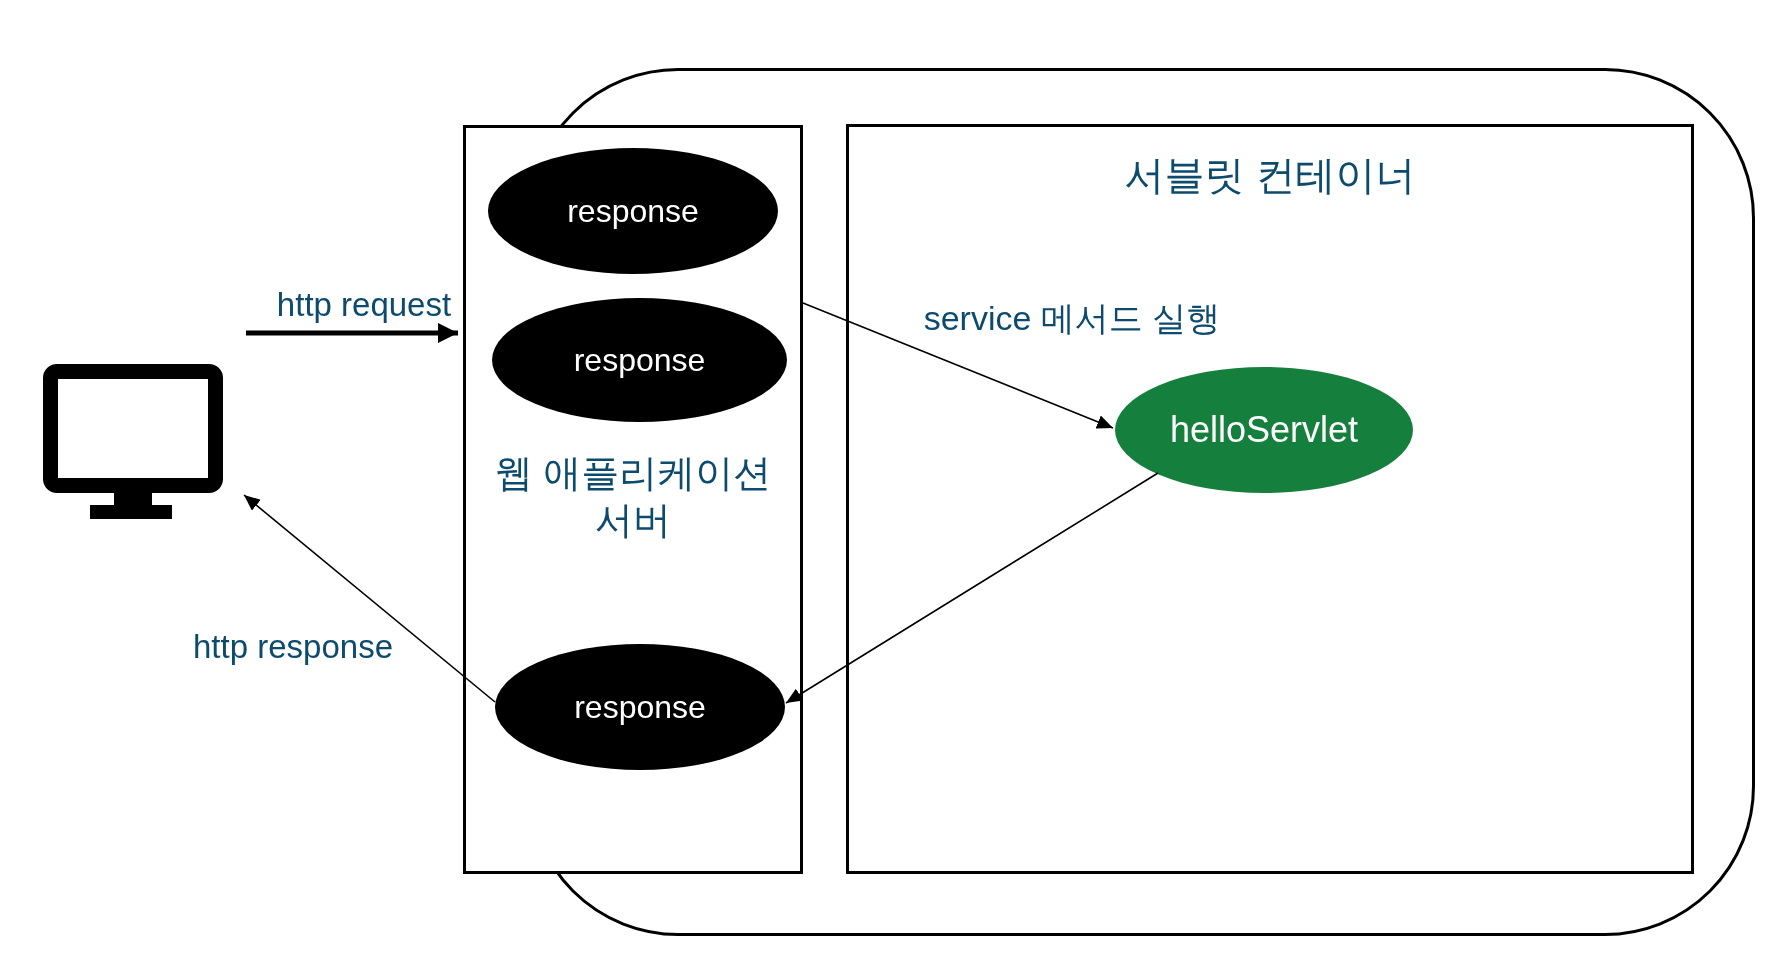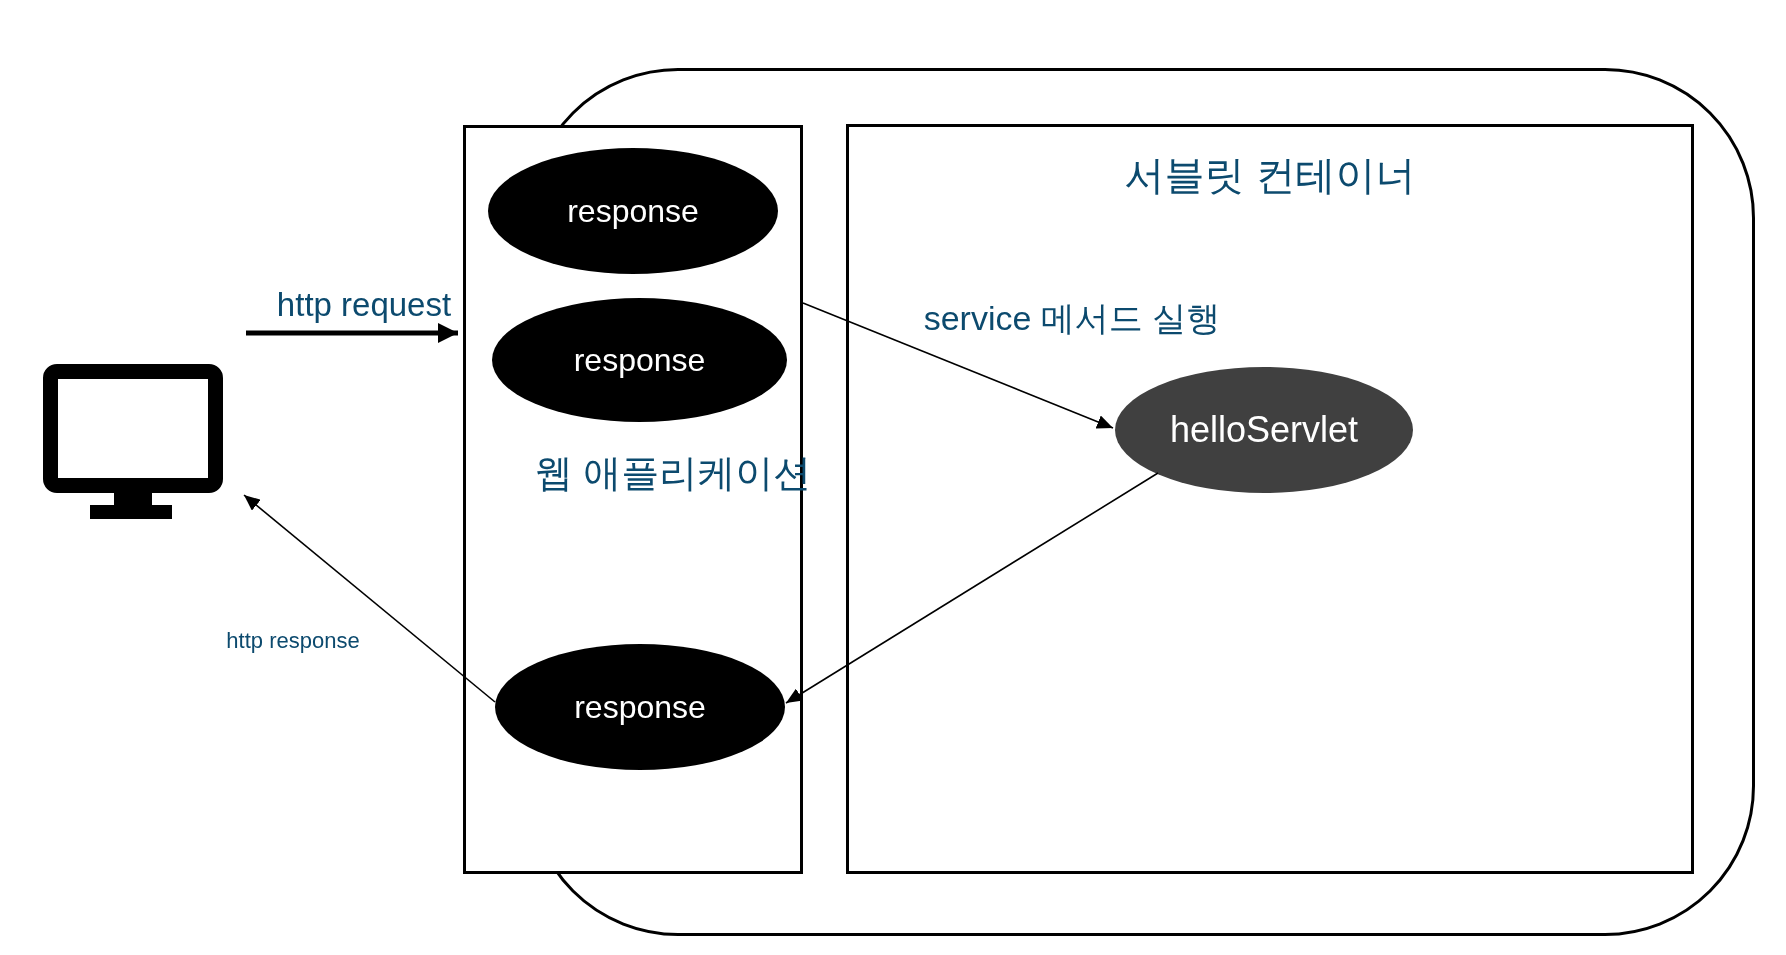--- a/index.html
+++ b/index.html
@@ -60,29 +60,28 @@
   
   .label { z-index: 3; color: #0c4a6e; white-space: nowrap; }
   #servlet-container-title {
     left: 847px; top: 148px; width: 846px;
     text-align: center; font-size: 40px;
   }
   #web-app-label {
     left: 463px; top: 450px; width: 340px;
     text-align: center; font-size: 38px; line-height: 47px;
     white-space: normal;
-    padding-left: 40px;
   }
   #http-request-label {
     left: 256px; top: 286px; width: 216px;
     text-align: center; font-size: 33px;
   }
   #http-response-label {
     left: 168px; top: 628px; width: 250px;
-    text-align: center; font-size: 22px;
+    text-align: center; font-size: 33px;
   }
   #service-method-label {
     left: 912px; top: 296px; width: 320px;
     text-align: center; font-size: 34px;
   }
 
   
   .monitor-part { background: #000000; z-index: 2; }
   #monitor-screen {
     left: 43px; top: 364px; width: 180px; height: 129px;
@@ -114,28 +113,29 @@
 
   <div id="web-app-box" class="abs box"></div>
   <div id="request-ellipse" class="abs ellipse black">
     <span>response</span>
   </div>
   <div id="response-top-ellipse" class="abs ellipse black">
     <span>response</span>
   </div>
   <div id="web-app-label" class="abs label">
     <div>웹 애플리케이션</div>
+    <div>서버</div>
   </div>
   <div id="response-bottom-ellipse" class="abs ellipse black">
     <span>response</span>
   </div>
 
   <div id="servlet-box" class="abs box"></div>
   <div id="servlet-container-title" class="abs label">서블릿 컨테이너</div>
-  <div id="hello-servlet-ellipse" class="abs ellipse" style="background:#404040;">
+  <div id="hello-servlet-ellipse" class="abs ellipse" style="background:#15803d;">
     <span>helloServlet</span>
   </div>
 
   <div id="http-request-label" class="abs label">http request</div>
   <div id="http-response-label" class="abs label">http response</div>
   <div id="service-method-label" class="abs label">service 메서드 실행</div>
 
   <svg id="arrow-layer" class="abs" width="1786" height="955" viewBox="0 0 1786 955" xmlns="http://www.w3.org/2000/svg">
     <defs>
       <marker id="arrowThin" markerUnits="userSpaceOnUse" markerWidth="18" markerHeight="14" refX="16" refY="7" orient="auto">

